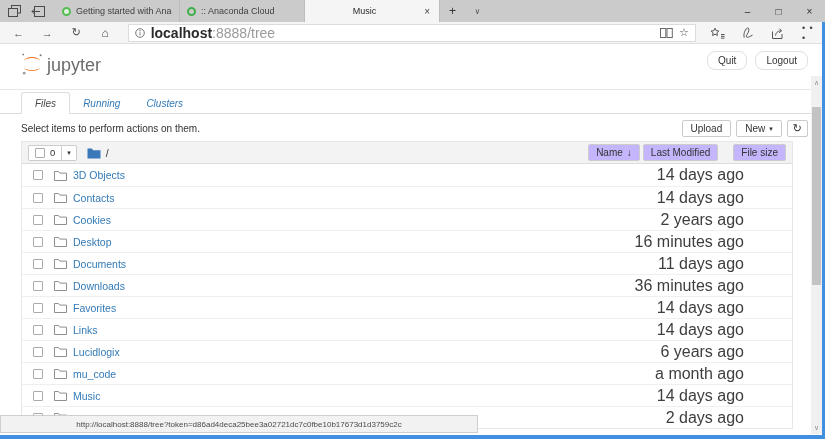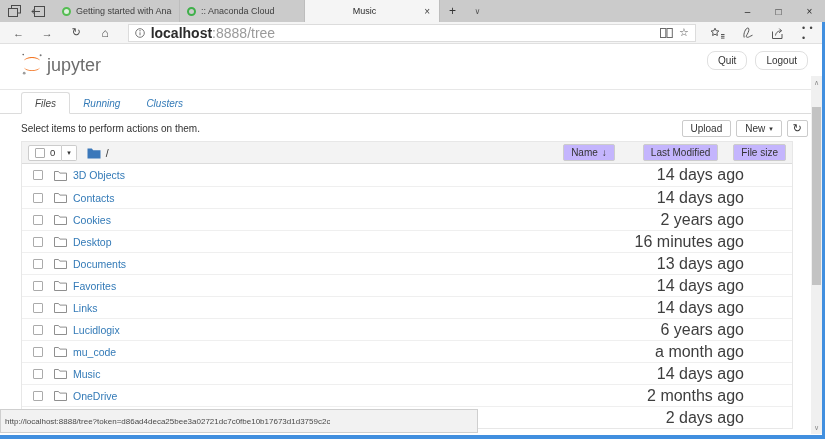--- a/index.html
+++ b/index.html
@@ -57,33 +57,33 @@
   .list-header{height:22px;background:#f3f3f3;border-bottom:1px solid #dcdcdc;display:flex;align-items:center;padding:0 6px;}
   .hgroup{display:flex;align-items:center;}
   .hbtn{background:#fff;border:1px solid #ccc;height:16px;display:inline-flex;align-items:center;gap:5px;padding:0 6px;font-size:9.5px;color:#333;}
   .hbtn.first{border-radius:2px 0 0 2px;}
   .hbtn.caret-btn{border-left:none;border-radius:0 2px 2px 0;font-size:7px;padding:0 5px;}
   .crumb-folder{margin-left:10px;display:inline-flex;}
   .crumb-slash{margin-left:5px;font-size:10.5px;color:#333;}
   .col-btns{margin-left:auto;display:flex;align-items:center;}
   .colbtn{background:#c4b5fd;border:1px solid #ccc;border-radius:2px;font-size:10px;color:#333;padding:2px 7px;display:inline-flex;align-items:center;gap:4px;}
   .colbtn .sort-arrow{font-weight:bold;font-size:10px;}
-  .gap12{margin-left:28px;} .gap15{margin-left:15px;}
+  .gap12{margin-left:3px;} .gap15{margin-left:15px;}
   .file-row{height:22px;display:flex;align-items:center;padding:0 6px;background:#fff;}
   .file-row + .file-row{border-top:1px solid #efefef;}
   .cb{width:10px;height:10px;border:1px solid #ababab;border-radius:1px;background:#fff;margin-left:5px;flex:0 0 auto;}
   .foldr{margin-left:11px;display:inline-flex;flex:0 0 auto;}
   .fname{margin-left:6px;font-size:10.5px;color:#337ab7;text-decoration:none;}
   .ftime{margin-left:auto;padding-right:42px;font-size:16px;color:#3e3e3e;}
   
   .scrollbar{position:absolute;right:3px;top:76px;bottom:5px;width:11px;background:#f0f0f0;z-index:30;display:flex;flex-direction:column;align-items:center;}
   .sb-arrow{height:13px;display:flex;align-items:center;justify-content:center;font-size:7px;color:#8a8a8a;width:100%;}
   .sb-arrow.down{margin-top:auto;}
   .sb-thumb{position:absolute;top:31px;left:1px;width:9px;height:178px;background:#c3c3c3;}
-  .statusbar{position:absolute;left:0;bottom:6px;width:478px;height:24px;background:#f2f2f2;border:1px solid #cfcfcf;z-index:35;display:flex;align-items:center;padding:0 4px;}
+  .statusbar{position:absolute;left:0;bottom:6px;width:478px;height:18px;background:#f2f2f2;border:1px solid #cfcfcf;z-index:35;display:flex;align-items:center;padding:0 4px;justify-content:center;}
   .status-text{font-size:8px;color:#4a4a4a;white-space:nowrap;overflow:hidden;}
   svg{display:block;}
 </style>
 </head>
 <body>
 
 <div class="tabbar">
   <div class="tab-mgmt">
     <span>
       <svg width="13" height="12" viewBox="0 0 13 12">
@@ -270,21 +270,31 @@
     <span class="ftime">16 minutes ago</span>
   </div>
         <div class="file-row">
     <span class="cb"></span>
     <span class="foldr">
       <svg width="13" height="11" viewBox="0 0 13 11">
               <path d="M0.5 1.5 h4 l1.3 1.6 h6.7 v7.4 h-12 z" fill="none" stroke="#8f8f8f"></path>
             </svg>
     </span>
     <a class="fname" href="#">Documents</a>
-    <span class="ftime">13 days ago</span>
+    <span class="ftime">11 days ago</span>
+  </div>
+        <div class="file-row">
+    <span class="cb"></span>
+    <span class="foldr">
+      <svg width="13" height="11" viewBox="0 0 13 11">
+              <path d="M0.5 1.5 h4 l1.3 1.6 h6.7 v7.4 h-12 z" fill="none" stroke="#8f8f8f"></path>
+            </svg>
+    </span>
+    <a class="fname" href="#">Downloads</a>
+    <span class="ftime">36 minutes ago</span>
   </div>
         <div class="file-row">
     <span class="cb"></span>
     <span class="foldr">
       <svg width="13" height="11" viewBox="0 0 13 11">
               <path d="M0.5 1.5 h4 l1.3 1.6 h6.7 v7.4 h-12 z" fill="none" stroke="#8f8f8f"></path>
             </svg>
     </span>
     <a class="fname" href="#">Favorites</a>
     <span class="ftime">14 days ago</span>
@@ -321,30 +331,20 @@
   </div>
         <div class="file-row">
     <span class="cb"></span>
     <span class="foldr">
       <svg width="13" height="11" viewBox="0 0 13 11">
               <path d="M0.5 1.5 h4 l1.3 1.6 h6.7 v7.4 h-12 z" fill="none" stroke="#8f8f8f"></path>
             </svg>
     </span>
     <a class="fname" href="#">Music</a>
     <span class="ftime">14 days ago</span>
-  </div>
-        <div class="file-row">
-    <span class="cb"></span>
-    <span class="foldr">
-      <svg width="13" height="11" viewBox="0 0 13 11">
-              <path d="M0.5 1.5 h4 l1.3 1.6 h6.7 v7.4 h-12 z" fill="none" stroke="#8f8f8f"></path>
-            </svg>
-    </span>
-    <a class="fname" href="#">OneDrive</a>
-    <span class="ftime">2 months ago</span>
   </div>
         <div class="file-row">
     <span class="cb"></span>
     <span class="foldr">
       <svg width="13" height="11" viewBox="0 0 13 11">
               <path d="M0.5 1.5 h4 l1.3 1.6 h6.7 v7.4 h-12 z" fill="none" stroke="#8f8f8f"></path>
             </svg>
     </span>
     <a class="fname" href="#"></a>
     <span class="ftime">2 days ago</span>

